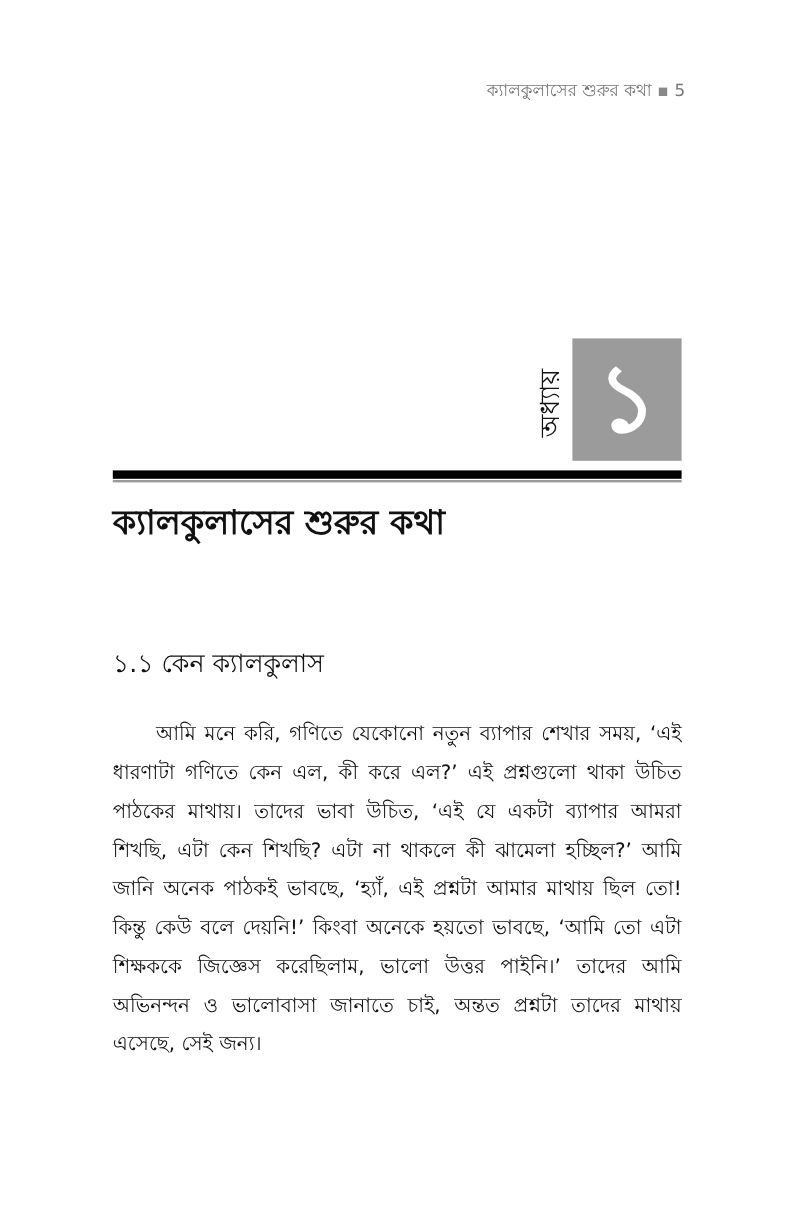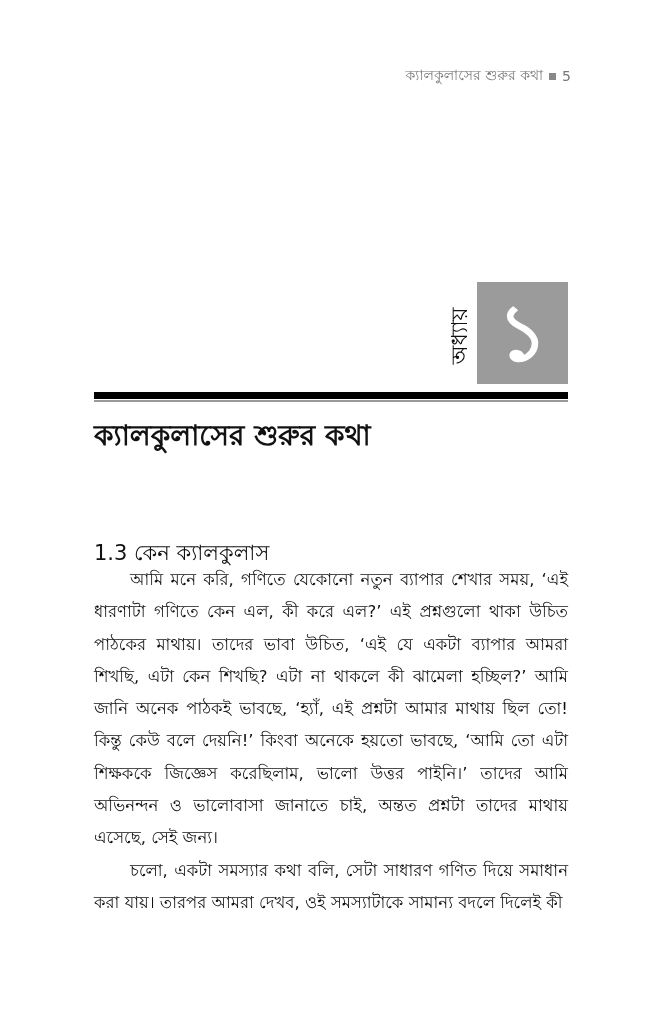--- a/index.html
+++ b/index.html
@@ -13,21 +13,21 @@
   .chapter-num { color: #fff; font-size: 78px; font-weight: bold; line-height: 1; }
   .chapter-word { position: absolute; left: 418px; top: 322px; width: 84px; height: 28px;
                   transform: rotate(-90deg); transform-origin: center center;
                   font-size: 22px; color: #111; text-align: center; line-height: 28px; white-space: nowrap; }
   .rule-thick { position: absolute; left: 94px; top: 392px; width: 474px; height: 7px; background: #000; }
   .rule-thin { position: absolute; left: 94px; top: 400px; width: 474px; height: 2px; background: #9a9a9a; }
   .chapter-title { position: absolute; left: 94px; top: 414px; font-size: 28px; font-weight: bold;
                    margin: 0; white-space: nowrap; }
   .section-heading { position: absolute; left: 94px; top: 537px; font-size: 21px; font-weight: normal;
                      margin: 0; white-space: nowrap; }
-  .body-text { position: absolute; left: 94px; top: 564px; width: 474px; font-size: 16.5px;
+  .body-text { position: absolute; left: 94px; top: 596px; width: 474px; font-size: 16.5px;
                line-height: 32.3px; text-align: justify; }
   .body-text p { margin: 0; text-indent: 36px; }
 </style>
 </head>
 <body>
 
 <div class="running-head">
   <span>ক্যালকুলাসের শুরুর কথা</span>
   <span class="sep"></span>
   <span>5</span>
@@ -37,18 +37,17 @@
 
 <div class="chapter-box">
   <span class="chapter-num">১</span>
 </div>
 
 <div class="rule-thick"></div>
 <div class="rule-thin"></div>
 
 <h1 class="chapter-title">ক্যালকুলাসের শুরুর কথা</h1>
 
-<h2 class="section-heading">1.3 কেন ক্যালকুলাস</h2>
+<h2 class="section-heading">১.১ কেন ক্যালকুলাস</h2>
 
 <div class="body-text">
   <p>আমি মনে করি, গণিতে যেকোনো নতুন ব্যাপার শেখার সময়, ‘এই ধারণাটা গণিতে কেন এল, কী করে এল?’ এই প্রশ্নগুলো থাকা উচিত পাঠকের মাথায়। তাদের ভাবা উচিত, ‘এই যে একটা ব্যাপার আমরা শিখছি, এটা কেন শিখছি? এটা না থাকলে কী ঝামেলা হচ্ছিল?’ আমি জানি অনেক পাঠকই ভাবছে, ‘হ্যাঁ, এই প্রশ্নটা আমার মাথায় ছিল তো! কিন্তু কেউ বলে দেয়নি!’ কিংবা অনেকে হয়তো ভাবছে, ‘আমি তো এটা শিক্ষককে জিজ্ঞেস করেছিলাম, ভালো উত্তর পাইনি।’ তাদের আমি অভিনন্দন ও ভালোবাসা জানাতে চাই, অন্তত প্রশ্নটা তাদের মাথায় এসেছে, সেই জন্য।</p>
-  <p>চলো, একটা সমস্যার কথা বলি, সেটা সাধারণ গণিত দিয়ে সমাধান করা যায়। তারপর আমরা দেখব, ওই সমস্যাটাকে সামান্য বদলে দিলেই কী</p>
 </div>
 
 </body></html>

